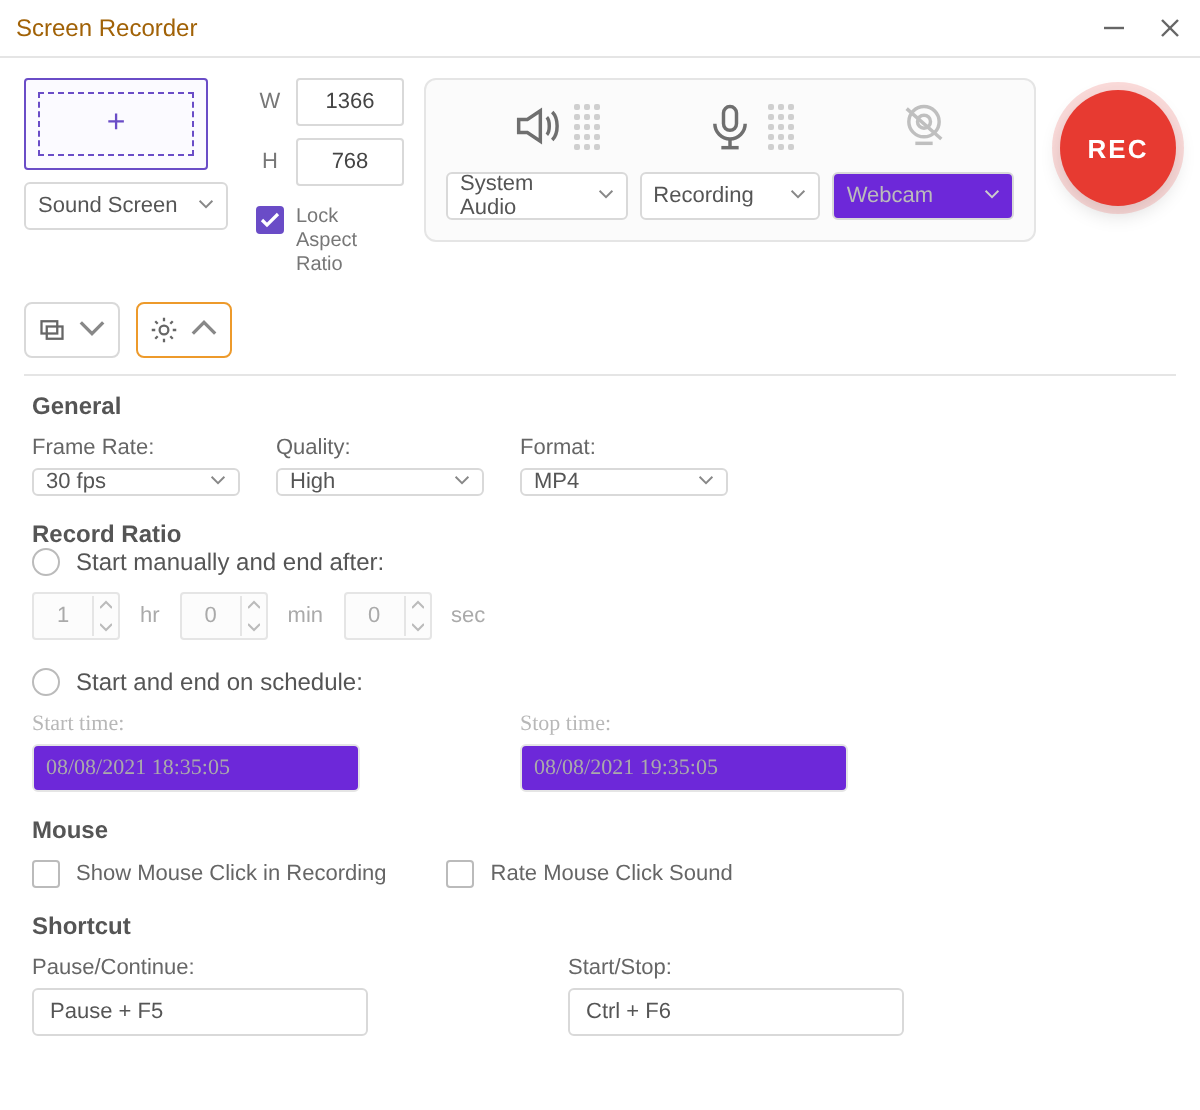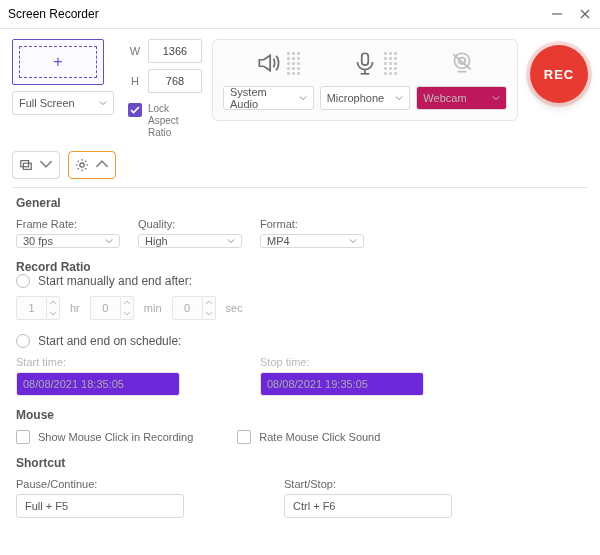--- a/index.html
+++ b/index.html
@@ -11,21 +11,21 @@
     --bg:#ffffff;
     --bg-soft:#fbfbfb;
     --purple:#6a4cc7;
     --orange:#ed9a2b;
     --red:#e73a31;
     font-family:-apple-system,BlinkMacSystemFont,"Segoe UI",Arial,sans-serif;
   }
   html,body{margin:0;padding:0;background:var(--bg);color:var(--text);}
   body{width:600px;height:555px;font-size:12px;overflow:hidden;}
   .titlebar{display:flex;align-items:center;justify-content:space-between;height:28px;padding:0 8px;border-bottom:1px solid var(--border);}
-  .title{font-size:12px;color:#000000;}
+  .title{font-size:12px;color:#a16207;}
   .winbtns{display:flex;gap:14px;align-items:center;}
   .winbtn{width:14px;height:14px;display:flex;align-items:center;justify-content:center;color:#666;}
   .winbtn svg{width:12px;height:12px;}
   .top{display:flex;gap:8px;padding:10px 12px 8px 12px;align-items:flex-start;}
   .col-area{display:flex;flex-direction:column;gap:6px;}
   .capture-box{position:relative;width:90px;height:44px;border:1px solid var(--purple);background:#fbfaff;display:flex;align-items:center;justify-content:center;border-radius:2px;}
   .capture-box::before,.capture-box::after{content:"";position:absolute;left:6px;right:6px;border-top:1px dashed var(--purple);}
   .capture-box::before{top:6px;}
   .capture-box::after{bottom:6px;}
   .capture-box .sideL,.capture-box .sideR{position:absolute;top:6px;bottom:6px;border-left:1px dashed var(--purple);}
@@ -43,21 +43,21 @@
   .sources-panel{flex:1;border:1px solid var(--border);border-radius:6px;background:var(--bg-soft);padding:8px 10px 10px 10px;margin-left:2px;display:flex;flex-direction:column;gap:8px;}
   .source-icons{display:flex;justify-content:space-around;align-items:center;padding:2px 6px;}
   .source-icon{display:flex;align-items:center;gap:6px;color:#6f6f6f;}
   .source-icon.off{color:#bfbfbf;}
   .source-icon svg{width:26px;height:26px;}
   .level-dots{display:grid;grid-template-columns:repeat(3,3px);grid-template-rows:repeat(5,3px);gap:2px;}
   .level-dots span{background:#cfcfcf;border-radius:1px;}
   .source-selects{display:flex;gap:6px;justify-content:space-between;}
   .sel, .mini-sel{height:22px;border:1px solid var(--border-dark);border-radius:3px;background:#fff;display:flex;align-items:center;justify-content:space-between;padding:0 6px;color:#555;font-size:11px;}
   .sel{flex:1;}
-  .sel.disabled{color:#bbb;background:#be185d;}
+  .sel.disabled{color:#bbb;background:#6d28d9;}
   .chev{margin-left:4px;}
   .chev svg{width:8px;height:8px;}
   .mini-sel{width:88px;}
   .rec-btn{width:58px;height:58px;border-radius:50%;background:var(--red);margin-left:4px;margin-top:6px;display:flex;align-items:center;justify-content:center;color:#fff;font-weight:700;font-size:13px;box-shadow:0 0 0 4px rgba(231,58,49,0.18),0 4px 10px rgba(0,0,0,0.15);letter-spacing:1px;flex-shrink:0;}
   .toolbar{display:flex;gap:8px;padding:4px 12px 8px 12px;align-items:center;}
   .tbtn{height:26px;min-width:32px;border:1px solid var(--border-dark);border-radius:4px;display:flex;align-items:center;justify-content:center;gap:2px;padding:0 6px;color:#666;background:#fff;}
   .tbtn.active{border:1.5px solid var(--orange);}
   .tbtn svg{width:14px;height:14px;}
   .hr{height:1px;background:var(--border);margin:0 12px;}
   .settings{padding:8px 16px 0 16px;display:flex;flex-direction:column;gap:12px;}
@@ -73,21 +73,21 @@
   .num-spin svg{width:6px;height:6px;color:#bbb;}
   .radio-row{display:flex;align-items:center;gap:8px;}
   .radio{width:12px;height:12px;border:1px solid #bbb;border-radius:50%;flex-shrink:0;}
   .tlabel{color:#555;}
   .time-row{display:flex;align-items:center;gap:10px;}
   .unit{color:#aaa;font-size:11px;}
   .sched-row{display:flex;gap:80px;}
   .sched-col{display:flex;flex-direction:column;gap:4px;}
   .disabled-label{color:#b8b8b8;font-size:11px;}
   .time-input{width:150px;height:22px;border:1px solid var(--border);border-radius:3px;background:#6d28d9;color:#aaa;padding:0 6px;display:flex;align-items:center;font-size:11px;}
-  .check-row{display:flex;gap:44px;}
+  .check-row{display:flex;gap:30px;}
   .check-item{display:flex;align-items:center;gap:8px;color:#666;font-size:11px;}
   .box-chk{width:12px;height:12px;border:1px solid #bbb;border-radius:2px;flex-shrink:0;}
   .shortcut-row{display:flex;gap:100px;}
   .kbd-input{width:150px;height:22px;border:1px solid var(--border-dark);border-radius:3px;background:#fff;color:#555;padding:0 8px;display:flex;align-items:center;font-size:11px;}
 </style>
 </head>
 <body>
 
 <div class="titlebar">
   <div class="title">Screen Recorder</div>
@@ -107,21 +107,21 @@
 </div>
 
 <div class="top">
   <div class="col-area">
     <div class="capture-box">
       <span class="sideL"></span>
         <span class="sideR"></span>
       <span class="plus">+</span>
     </div>
     <div class="mini-sel">
-      <span>Full Screen</span>
+      <span>Sound Screen</span>
       <span class="chev"><svg viewBox="0 0 10 10">
             <path d="M1 3l4 4 4-4" fill="none" stroke="#888" stroke-width="1.2"></path>
           </svg></span>
     </div>
   </div>
 
   <div class="dim-block">
     <div class="dim-row">
       <span class="dim-label">W</span>
       <input class="dim-input" value="1366" style="">
@@ -201,21 +201,21 @@
       </div>
     </div>
     <div class="source-selects">
       <div class="sel">
         <span>System Audio</span>
         <span class="chev"><svg viewBox="0 0 10 10">
               <path d="M1 3l4 4 4-4" fill="none" stroke="#888" stroke-width="1.2"></path>
             </svg></span>
       </div>
       <div class="sel">
-        <span>Microphone</span>
+        <span>Recording</span>
         <span class="chev"><svg viewBox="0 0 10 10">
               <path d="M1 3l4 4 4-4" fill="none" stroke="#888" stroke-width="1.2"></path>
             </svg></span>
       </div>
       <div class="sel disabled">
         <span>Webcam</span>
         <span class="chev"><svg viewBox="0 0 10 10">
               <path d="M1 3l4 4 4-4" fill="none" stroke="#ccc" stroke-width="1.2"></path>
             </svg></span>
       </div>
@@ -338,21 +338,21 @@
               </svg>
             </span>
           </div>
       </div>
       <span class="unit">sec</span>
     </div>
     <div class="radio-row" style="margin-top:14px;">
       <span class="radio"></span>
       <span class="tlabel">Start and end on schedule:</span>
     </div>
-    <div class="sched-row" style="margin-top:8px;">
+    <div class="sched-row" style="margin-top:8px;font-family:Liberation Serif, serif;">
       <div class="sched-col">
         <span class="disabled-label">Start time:</span>
         <div class="time-input">
             <span>08/08/2021 18:35:05</span>
           </div>
       </div>
       <div class="sched-col">
         <span class="disabled-label">Stop time:</span>
         <div class="time-input">
             <span>08/08/2021 19:35:05</span>
@@ -374,21 +374,21 @@
       </div>
     </div>
   </div>
 
   <div>
     <div class="sec-title">Shortcut</div>
     <div class="shortcut-row" style="margin-top:8px;">
       <div class="sched-col">
         <span class="field-label">Pause/Continue:</span>
         <div class="kbd-input">
-            <span>Full + F5</span>
+            <span>Pause + F5</span>
           </div>
       </div>
       <div class="sched-col">
         <span class="field-label">Start/Stop:</span>
         <div class="kbd-input">
             <span>Ctrl + F6</span>
           </div>
       </div>
     </div>
   </div>

